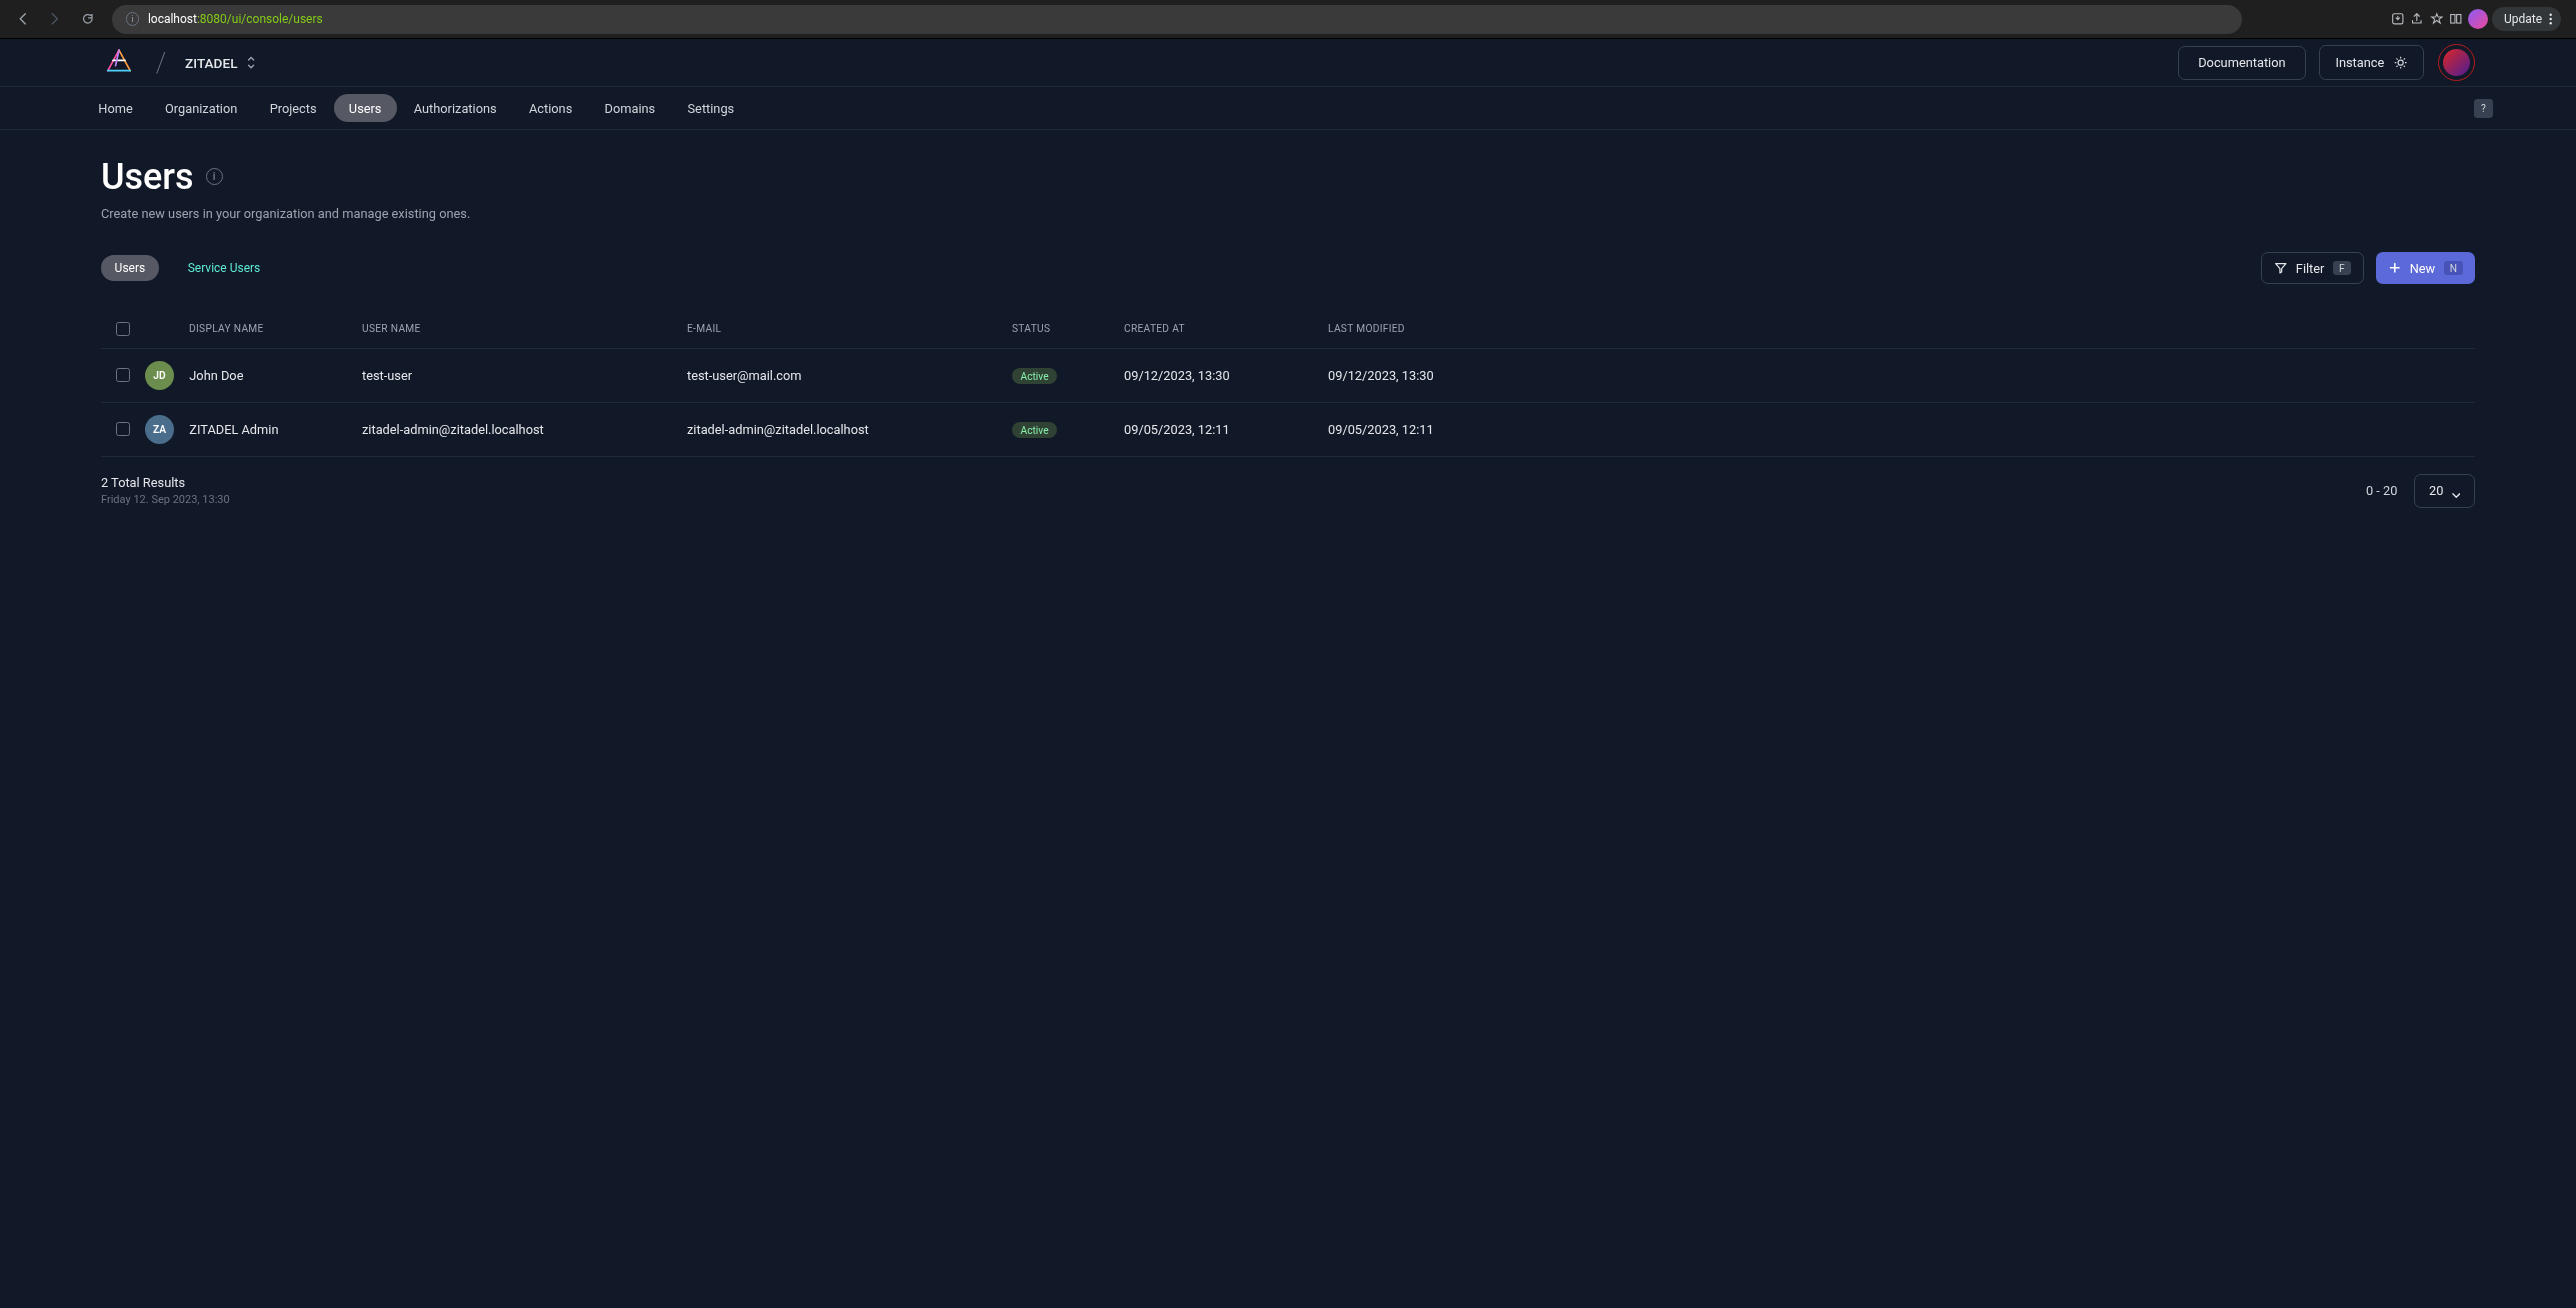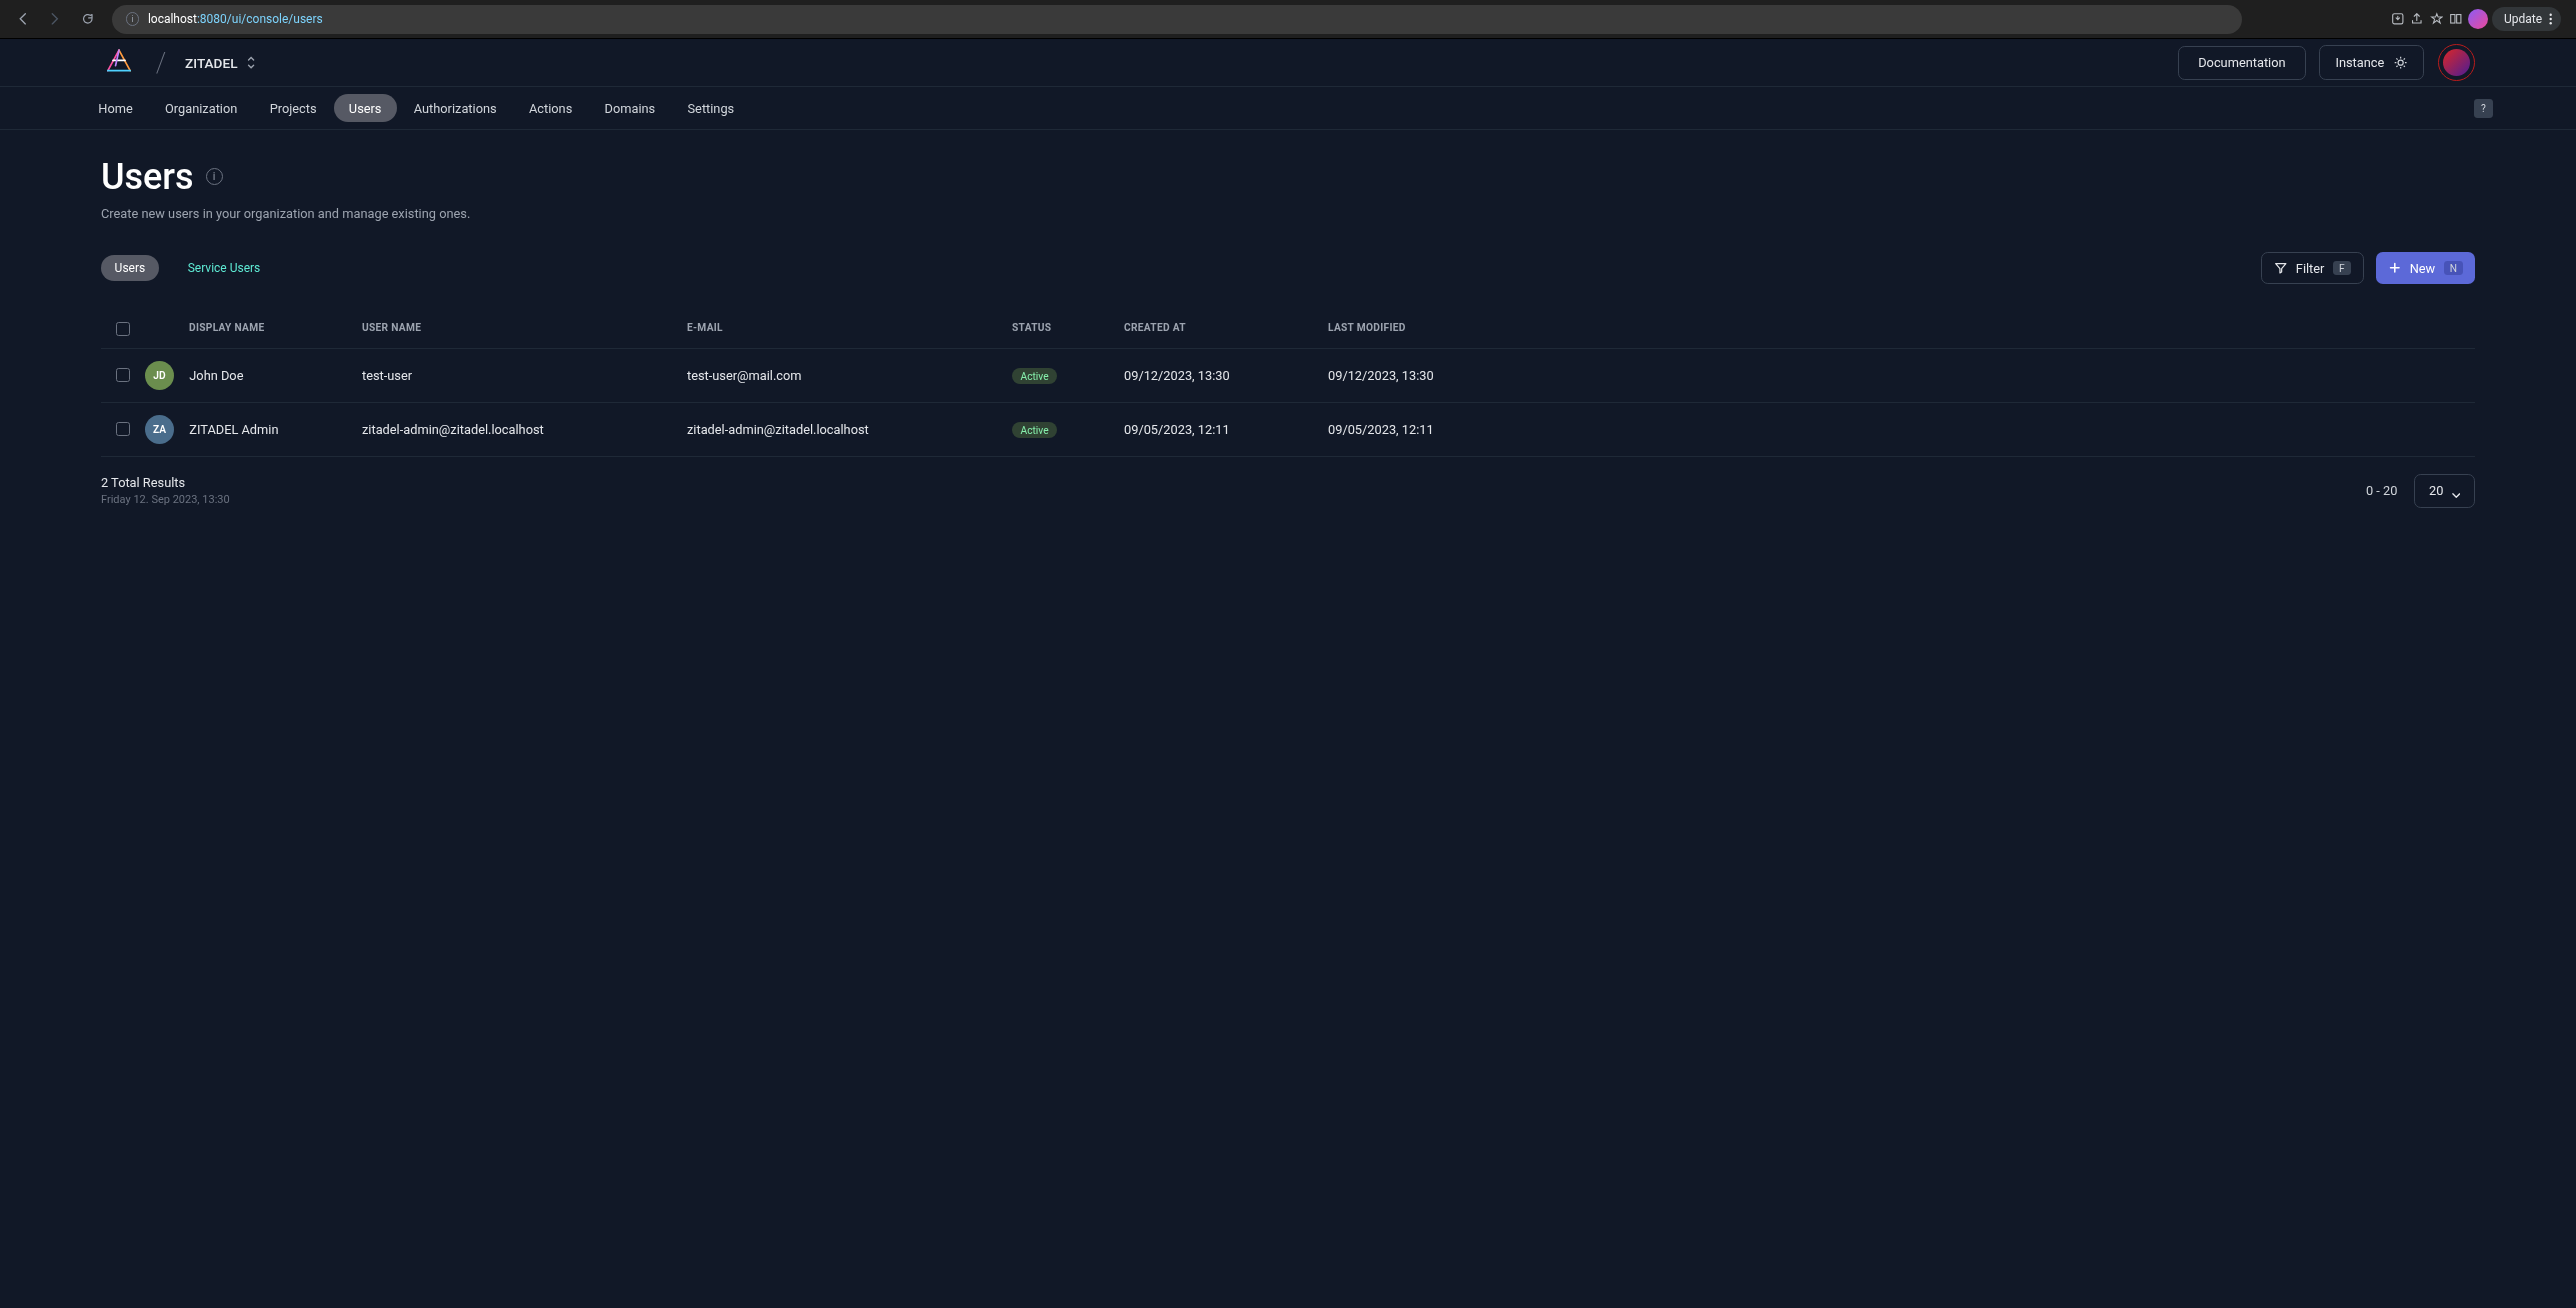--- a/index.html
+++ b/index.html
@@ -42,21 +42,21 @@
       display: flex;
       align-items: center;
       padding: 0 13.6px;
       color: #c9ccd1;
       font-size: 12px;
       gap: 8.5px;
       max-width: 2130px;
     }
     .url-bar .info-icn { color: #9ca3af; font-size: 12px; border: 0.9px solid #6b7280; width:13.6px;height:13.6px;border-radius:50%;display:flex;align-items:center;justify-content:center;font-size:8.5px;}
     .url-host { color: #fff; }
-    .url-path { color: #7dd3fc; }
+    .url-path { color: #84cc16; }
     .bar-right { display:flex; align-items:center; gap:4px; margin-left:auto;}
     .bar-icon { width:15.3px;height:15.3px;color:#b8bcc2;display:flex;align-items:center;justify-content:center;}
     .update-btn {
       background:#323639;border-radius:15.3px;display:flex;align-items:center;
       padding:5.1px 8.5px 5.1px 12px;gap:6.8px;color:#e5e7eb;font-size:12px;
     }
     .profile-pic {width:20.4px;height:20.4px;border-radius:50%;background:linear-gradient(135deg,#8b5cf6,#ec4899);}
 
     .app-header {
       display:flex;align-items:center;height:48px;padding:0 101px;
@@ -85,21 +85,21 @@
     .toolbar {display:flex;align-items:center;margin-top:31px;gap:15.3px;}
     .pill-tabs {display:flex;gap:15.3px;align-items:center;}
     .pill-tab {padding:6px 13.6px;border-radius:13.6px;font-size:12px;color:#5eead4;cursor:pointer;}
     .pill-tab.active {background:#565964;color:#fff;}
     .toolbar-right {margin-left:auto;display:flex;gap:12px;text-align:right;}
     .filter-btn {border:0.9px solid #374151;border-radius:6.8px;padding:7.7px 12px;display:flex;align-items:center;gap:8.5px;font-size:12.8px;color:#e5e7eb;}
     .key-badge {background:#374151;border-radius:3.4px;padding:1.7px 6px;font-size:10.2px;color:#d1d5db;}
     .new-btn {background:#5c69d8;border-radius:6.8px;padding:7.7px 12px;display:flex;align-items:center;gap:8.5px;font-size:12.8px;color:#fff;}
 
     .table {margin-top:25.6px;width:100%;}
-    .thead {display:flex;align-items:flex-start;padding:12px 0;border-bottom:0.9px solid #1f2937;font-size:10.2px;font-weight:700;letter-spacing:0.3px;color:#9ca3af;text-transform:uppercase;}
+    .thead {display:flex;align-items:center;padding:12px 0;border-bottom:0.9px solid #1f2937;font-size:10.2px;font-weight:400;letter-spacing:0.3px;color:#9ca3af;text-transform:uppercase;}
     .col-check {width:44px;display:flex;justify-content:center;}
     .col-display {width:217px;padding-left:44px;}
     .col-user {width:325px;}
     .col-email {width:325px;}
     .col-status {width:112px;}
     .col-created {width:204px;}
     .col-modified {flex:1;}
     .checkbox {width:13.6px;height:13.6px;border:1.7px solid #6b7280;border-radius:2.6px;}
 
     .trow {display:flex;align-items:center;padding:12px 0;border-bottom:0.9px solid #1f2937;font-size:12.8px;color:#e5e7eb;}

